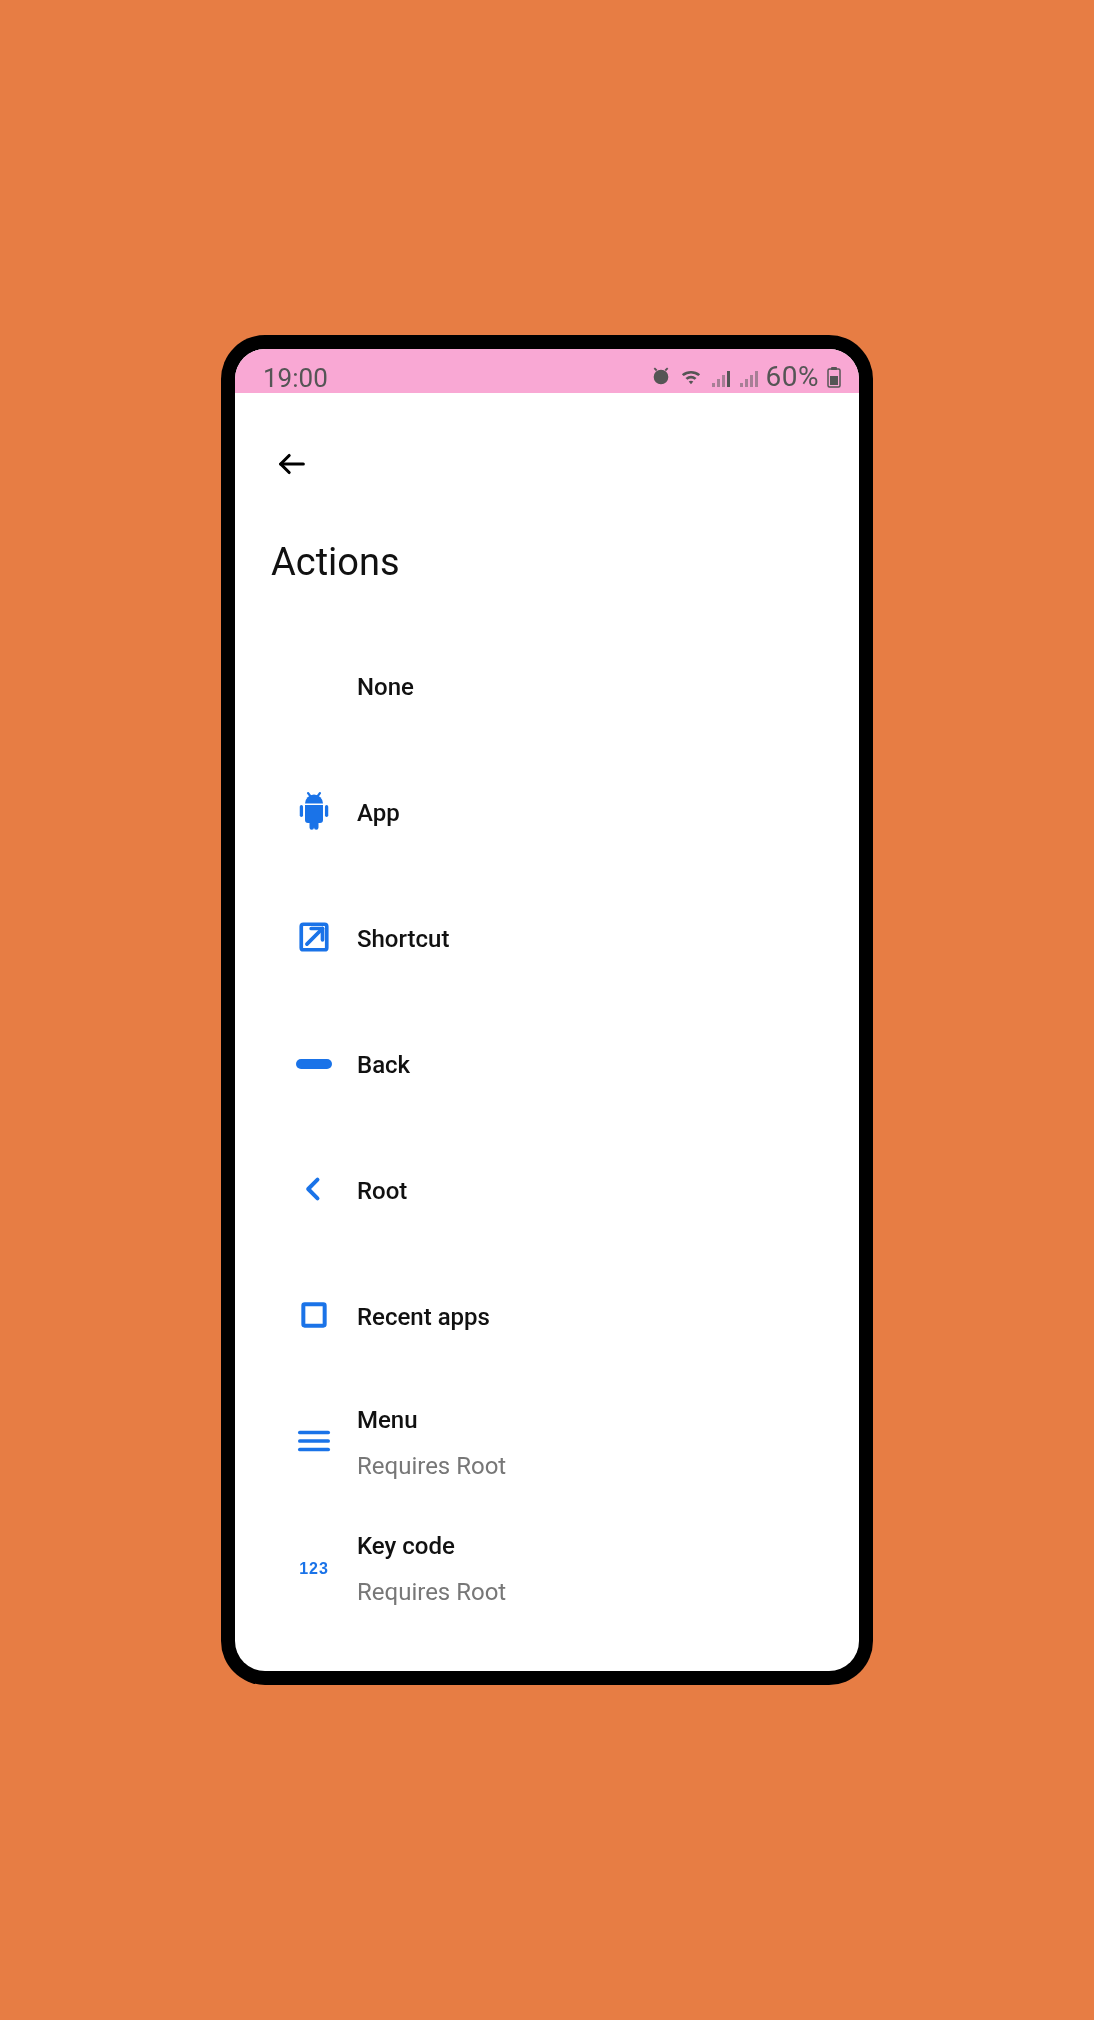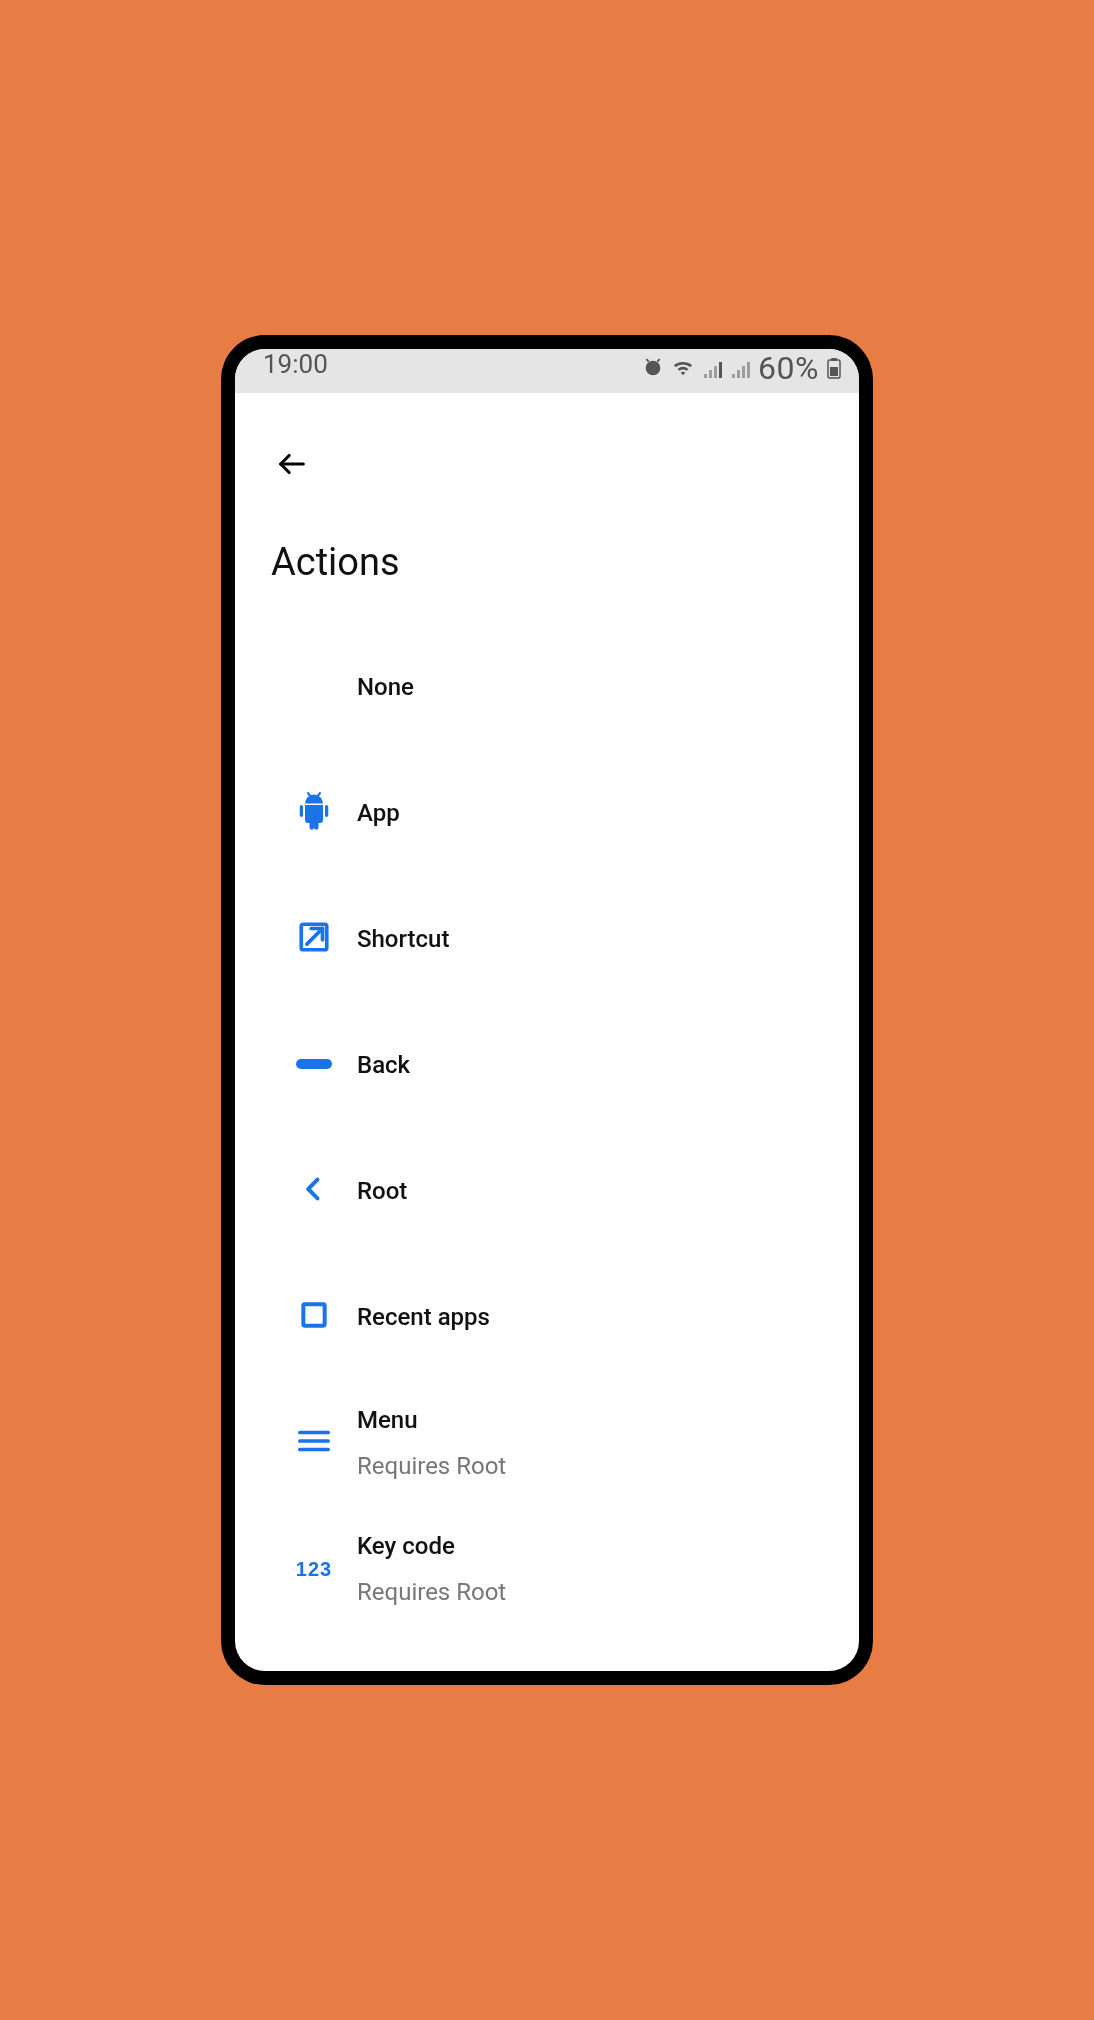--- a/index.html
+++ b/index.html
@@ -22,32 +22,32 @@
     width: 100%;
     height: 100%;
     background: #fff;
     border-radius: 30px;
     overflow: hidden;
     display: flex;
     flex-direction: column;
   }
   .status-bar {
     height: 44px;
-    background: #e5e5e5;
-    display: flex;
-    align-items: flex-start;
+    background: #f9a8d4;
+    display: flex;
+    align-items: flex-end;
     padding: 0 18px 0 28px;
     color: #555;
     font-size: 26px;
   }
   .status-time { flex: 0 0 auto; }
   .status-spacer { flex: 1; }
   .status-right { display: flex; align-items: center; gap: 8px; }
   .status-right svg { display: block; }
-  .status-batt { font-size: 32px; letter-spacing: 0.5px; }
+  .status-batt { font-size: 28px; letter-spacing: 0.5px; }
   .app {
     flex: 1;
     padding: 30px 36px 0 36px;
   }
   .back-row { padding: 20px 0 30px 0; }
   .back-btn {
     background: none; border: none; padding: 4px; cursor: pointer;
   }
   .page-title {
     font-size: 38px;
@@ -83,21 +83,21 @@
   }
   .item .sub {
     font-size: 24px;
     color: #777;
     margin-top: 18px;
   }
   .icon-blue { color: #1a73e8; }
   .keycode-text {
     font-family: Arial, sans-serif;
     font-weight: 700;
-    font-size: 20px;
+    font-size: 16px;
     color: #1a73e8;
     letter-spacing: 1px;
   }
 </style>
 </head>
 <body>
 
 <div class="device">
   <div class="screen">
 

